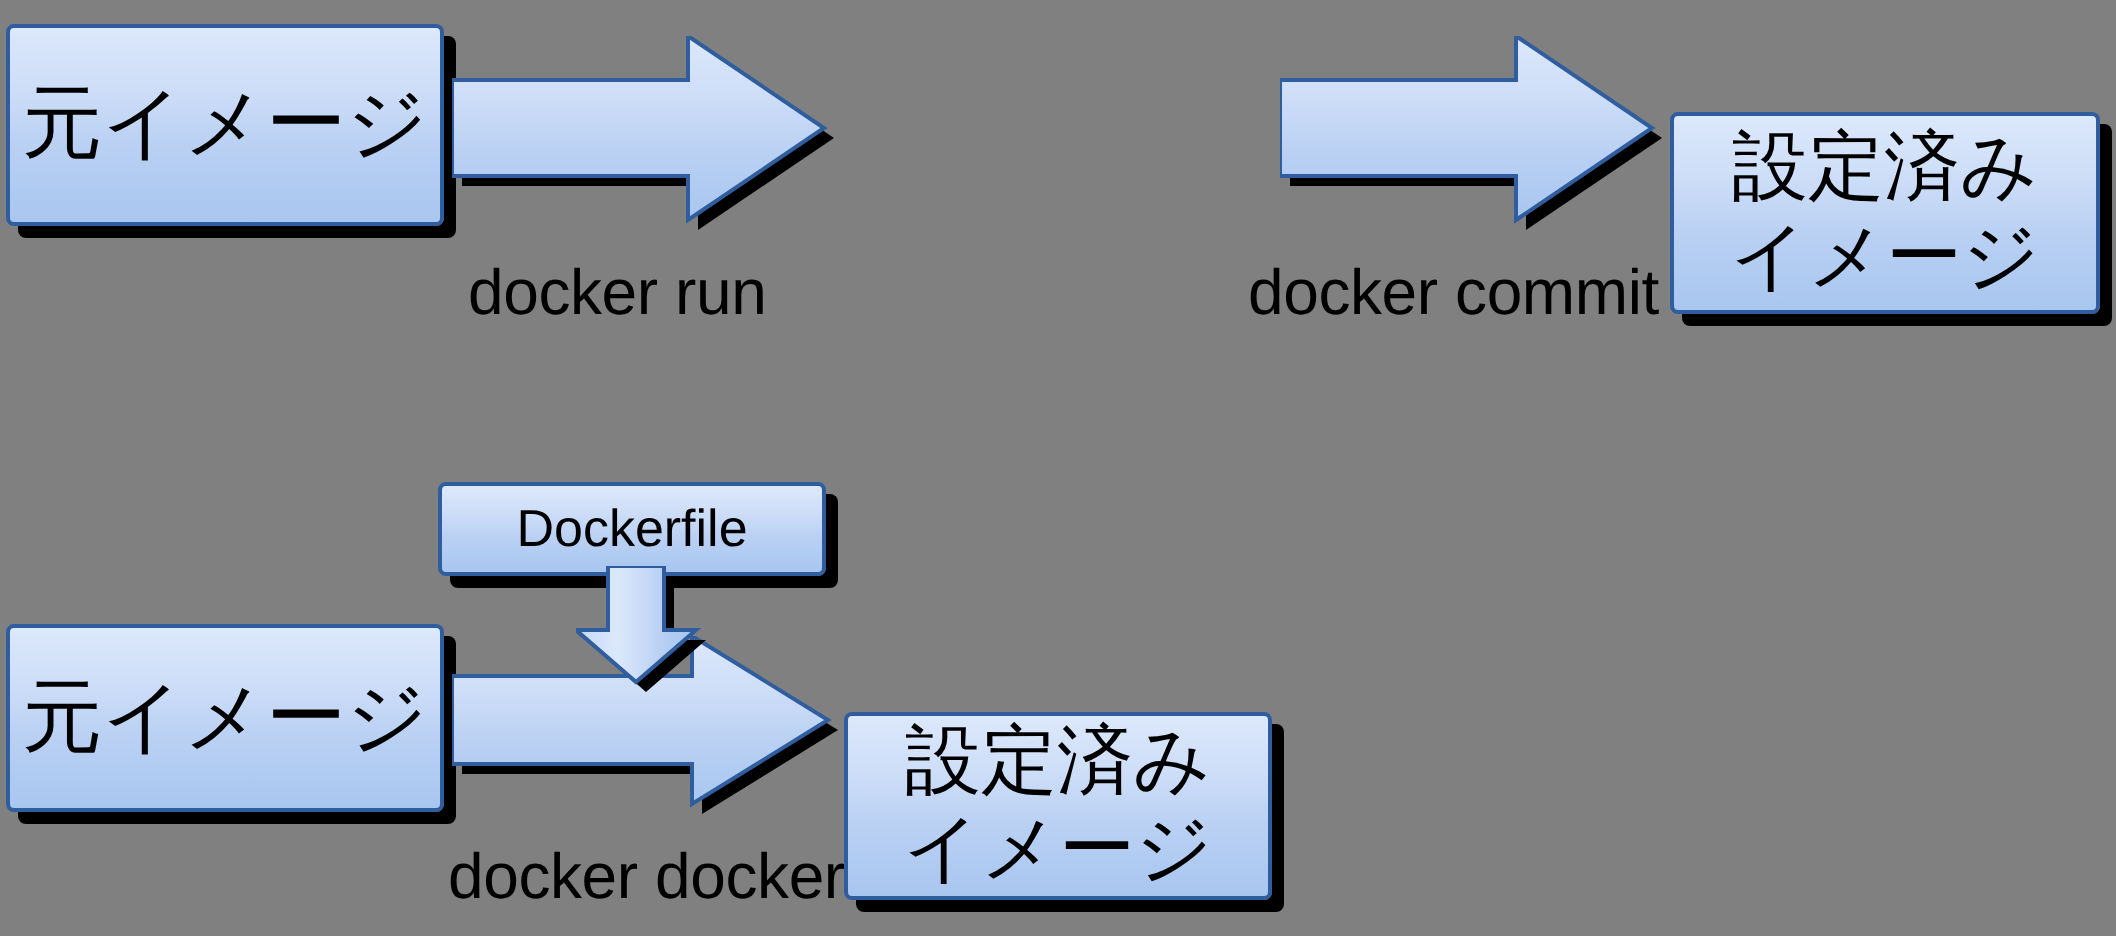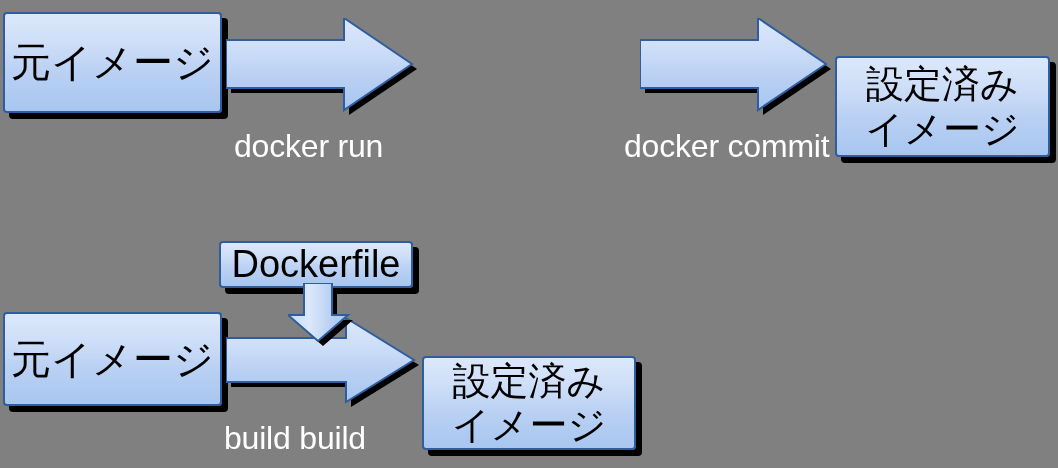--- a/index.html
+++ b/index.html
@@ -40,21 +40,21 @@
   }
   .node-jp {
     font-size: 40px;
   }
   .node-jp.two-line {
     font-size: 38px;
     line-height: 1.16;
     margin-top: 44px;
   }
   .node-latin {
-    font-size: 38px;
+    font-size: 26px;
   }
 
   
   #box-src-top   { left: 3px;   top: 12px;  width: 219px; height: 101px; }
   #box-init      { left: 421px; top: 12px;  width: 214px; height: 101px; }
   #box-cfg-top   { left: 835px; top: 12px;  width: 215px; height: 101px; }
 
   
   #box-dockerfile{ left: 219px; top: 241px; width: 194px; height: 47px; }
   #box-src-bot   { left: 3px;   top: 312px; width: 219px; height: 94px;  }
@@ -66,21 +66,21 @@
   }
   #arrow-run    { left: 226px; top: 18px;  width: 196px; height: 100px; }
   #arrow-commit { left: 640px; top: 18px;  width: 196px; height: 100px; }
   #arrow-build  { left: 226px; top: 318px; width: 198px; height: 92px;  }
   #arrow-down   { left: 288px; top: 283px; width: 70px;  height: 66px;  }
 
   
   .caption {
     position: absolute;
     font-size: 32px;
-    color: #ffffff;
+    color: #000000;
     white-space: nowrap;
     letter-spacing: -0.2px;
   }
   #cap-run    { left: 234px; top: 128px; }
   #cap-commit { left: 624px; top: 128px; }
   #cap-build  { left: 224px; top: 420px; }
 </style>
 </head>
 <body>
 
@@ -161,18 +161,18 @@
           <stop offset="100%" stop-color="#a8c6ef"></stop>
         </linearGradient>
       </defs>
       <g transform="translate(5,5)">
         <path d="M16,0 L44,0 L44,32 L60,32 L30,58 L0,32 L16,32 Z" fill="#000000"></path>
       </g>
       <path d="M16,0 L44,0 L44,32 L60,32 L30,58 L0,32 L16,32 Z" fill="url(#gradDown)" stroke="#2f5d9e" stroke-width="2"></path>
     </svg>
   </div>
 
-  <div class="caption" id="cap-build">build build</div>
+  <div class="caption" id="cap-build">docker docker</div>
 
   <div class="node node-jp two-line" id="box-cfg-bot">設定済み
 イメージ</div>
 
 </div>
 
 </body></html>

